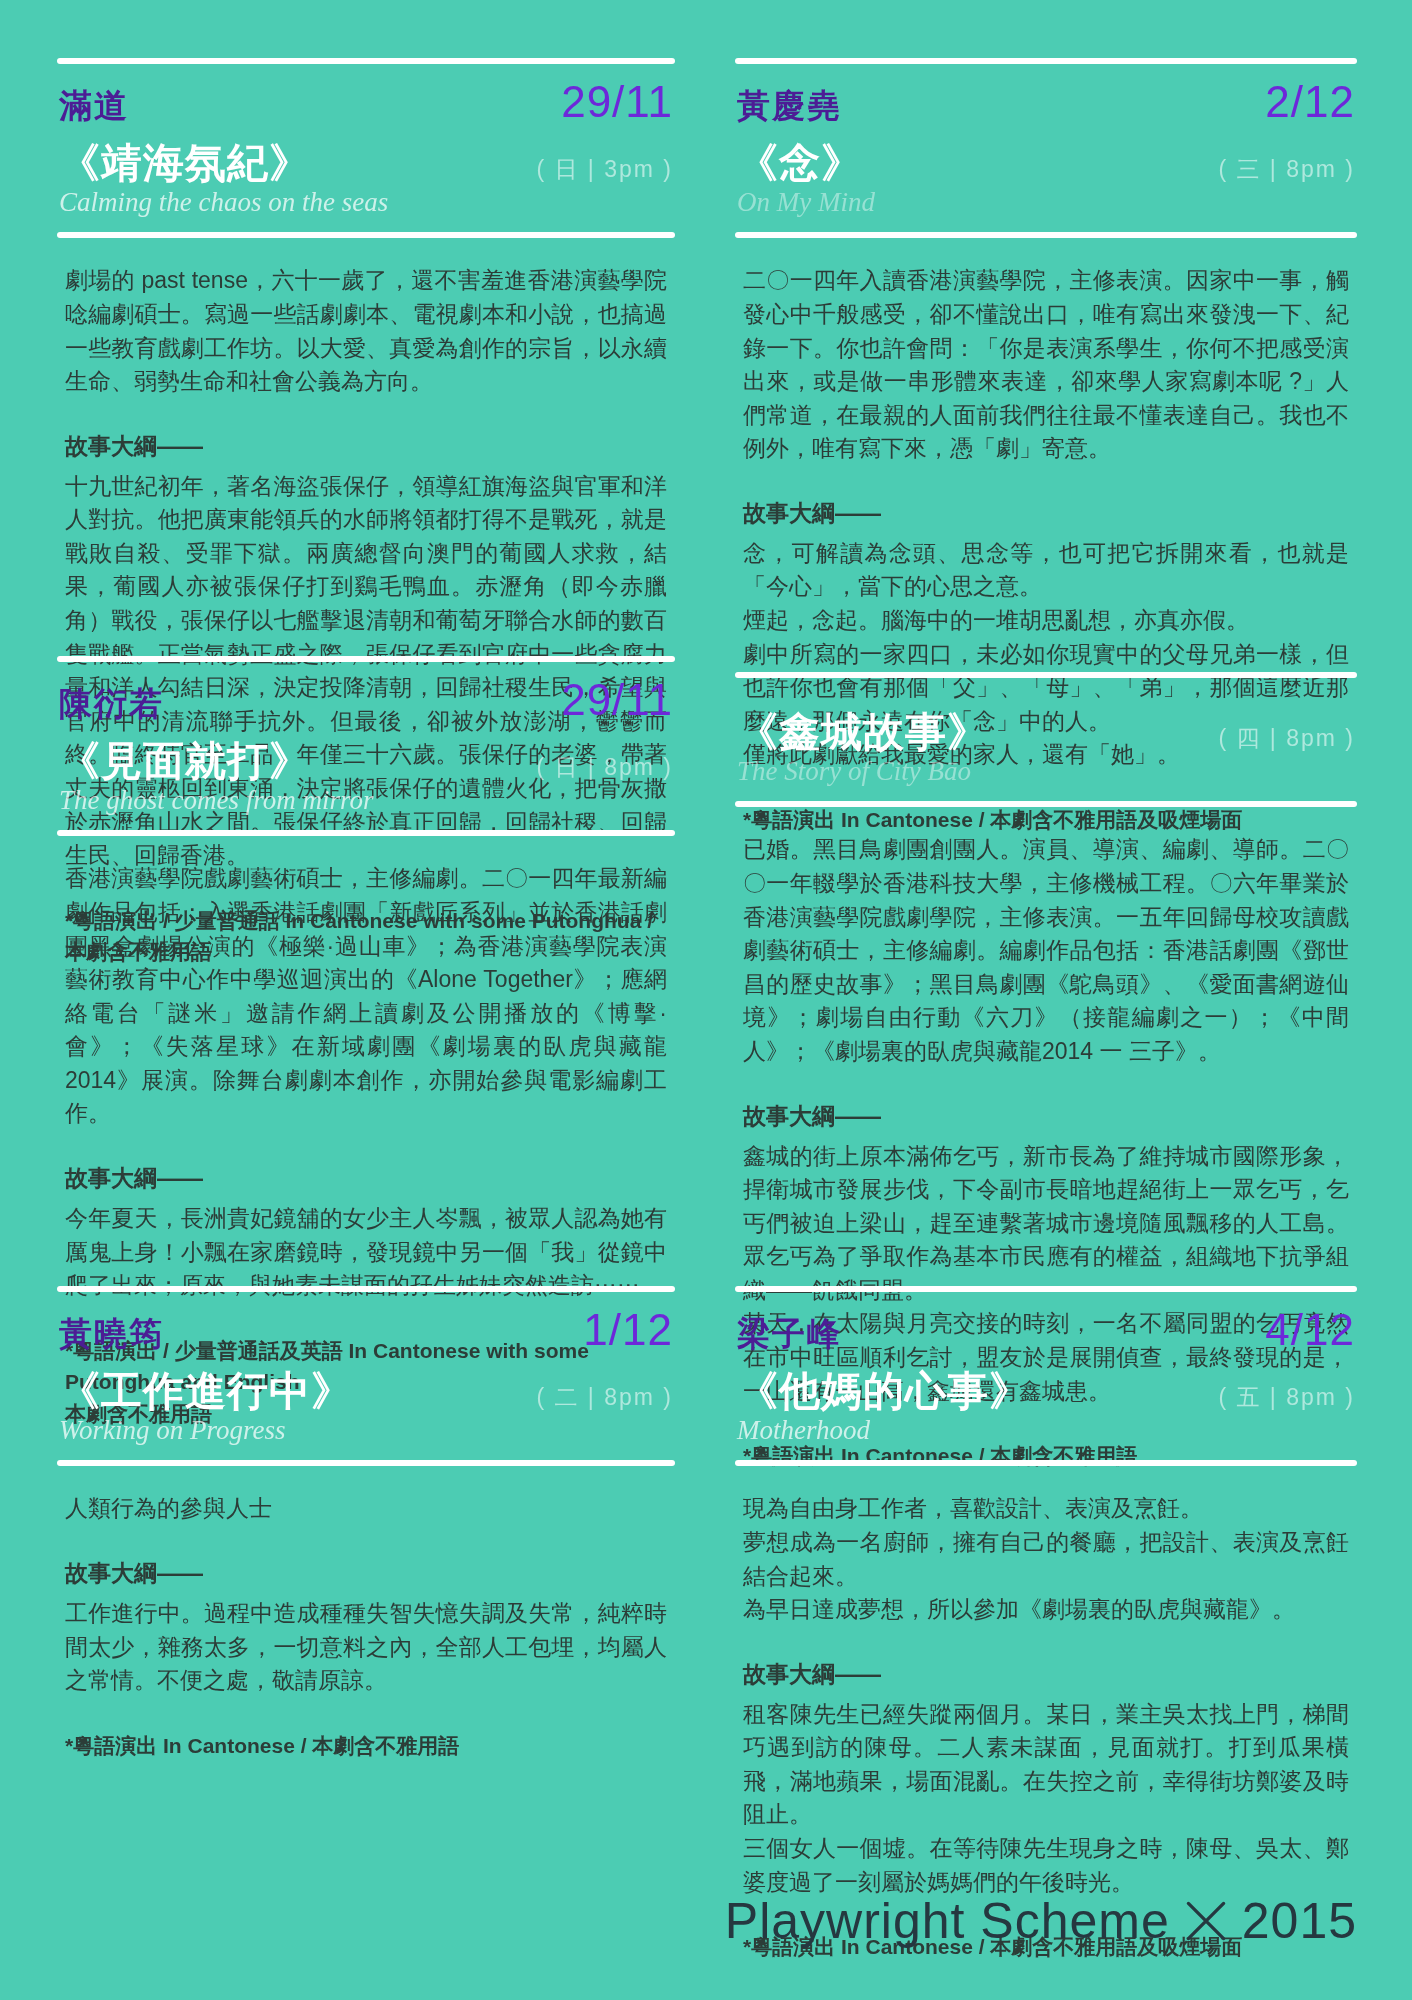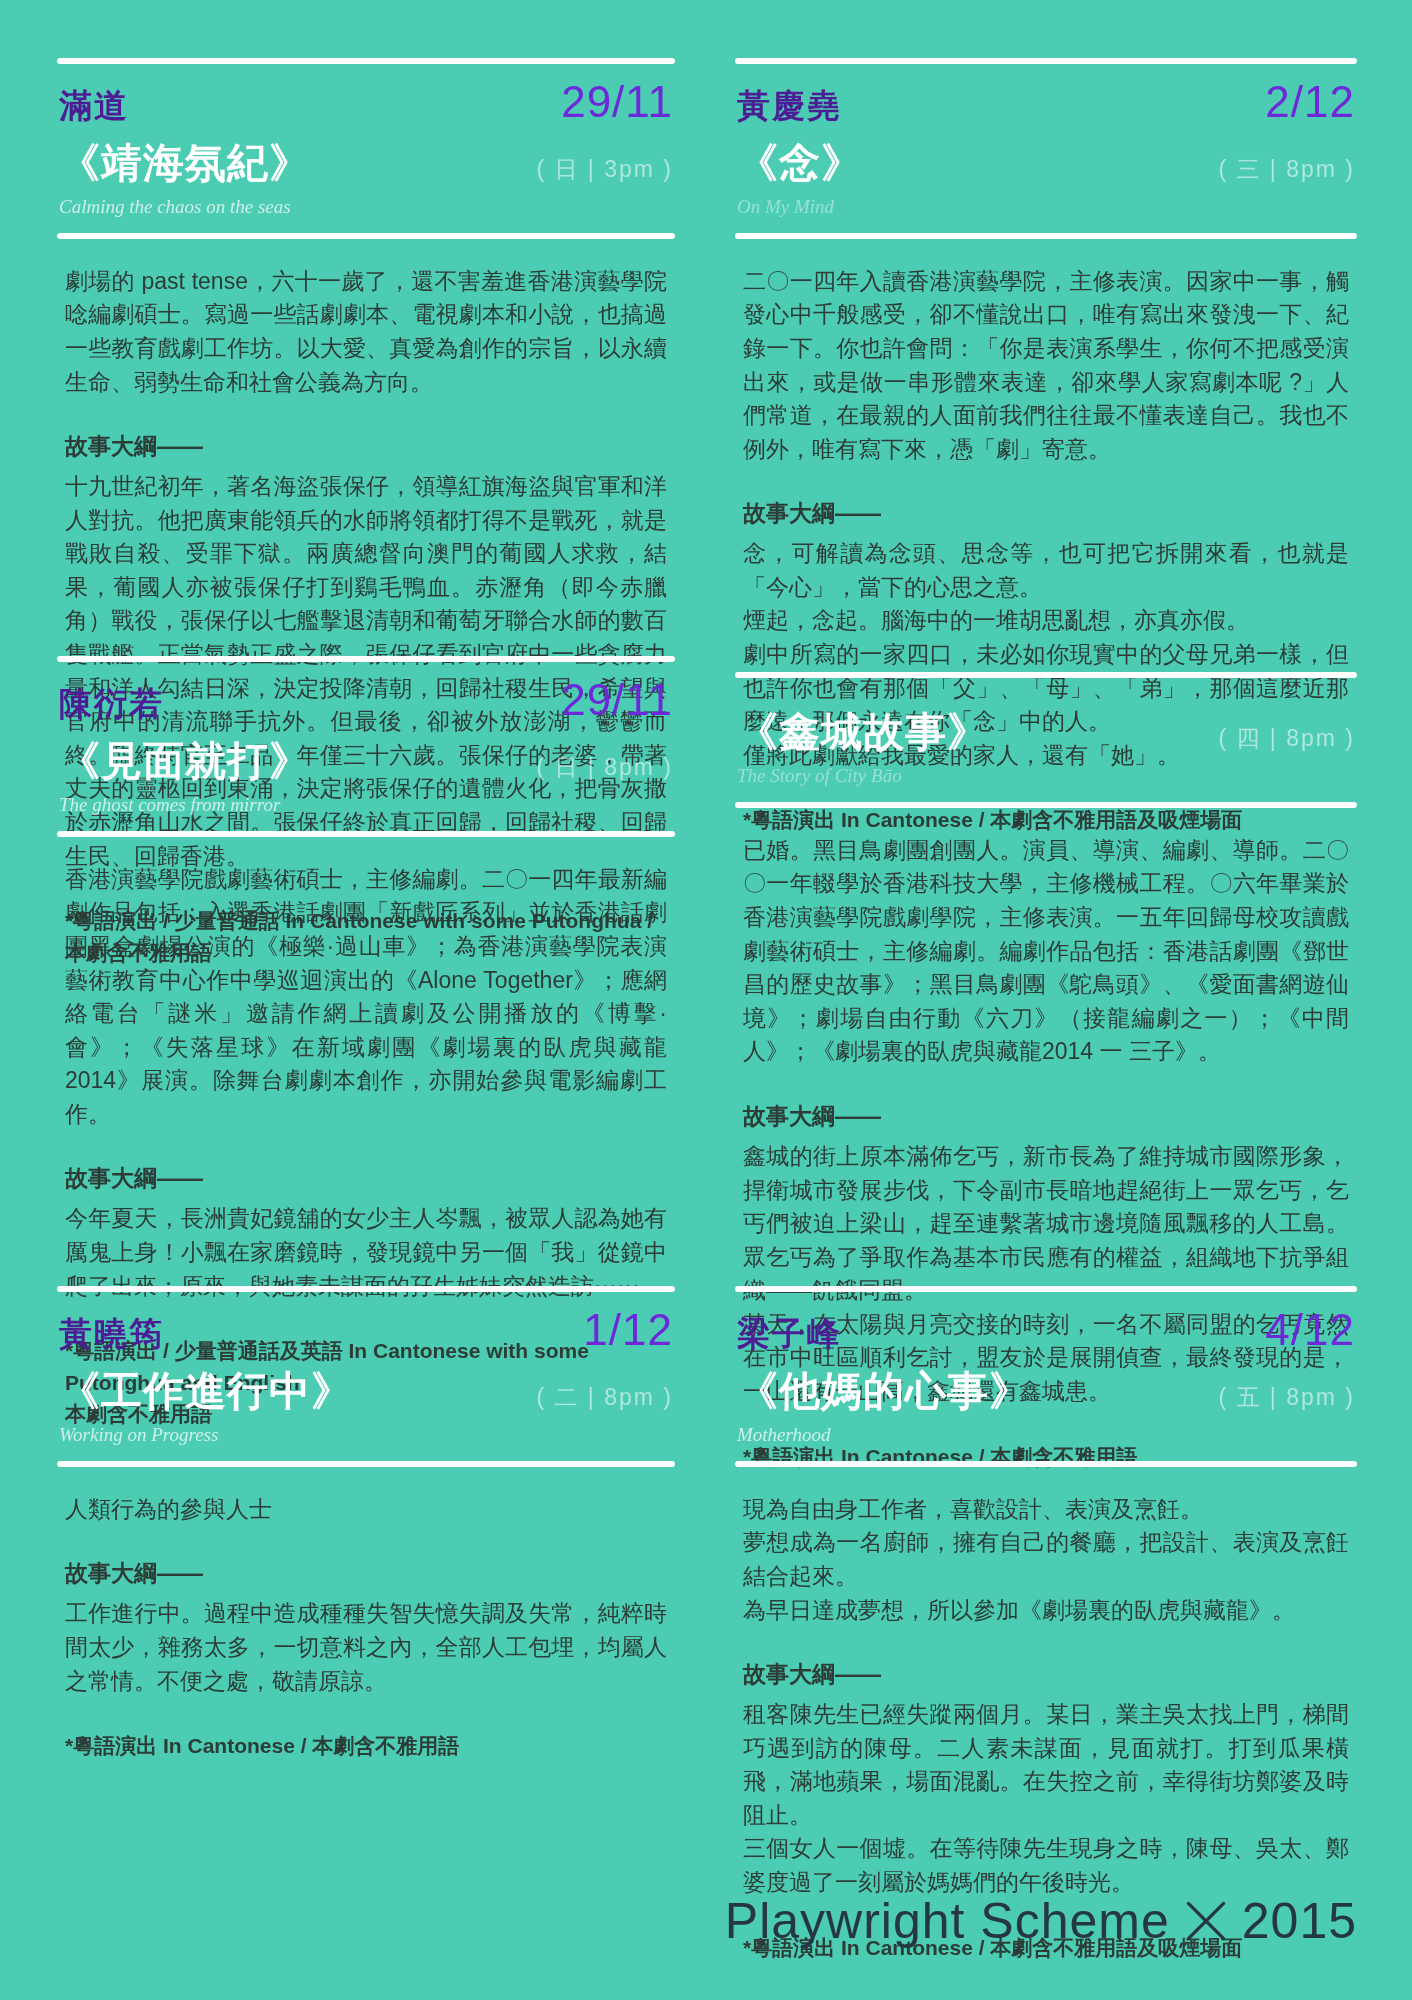--- a/index.html
+++ b/index.html
@@ -14,23 +14,22 @@
   .entry{position:absolute;}
   .rule{height:6px;background:#ffffff;border-radius:3px;}
   .head{padding:16px 2px 14px 2px;}
   .head-row{display:flex;justify-content:space-between;align-items:baseline;}
   .author{font-size:33px;line-height:1.15;color:#4c1d95;font-weight:700;letter-spacing:2px;text-align:center;}
   .date{font-size:44px;line-height:1;color:#6d28d9;font-weight:400;letter-spacing:1px;}
   .title-row{margin-top:16px;}
   .title{font-size:41px;line-height:1.1;color:#ffffff;font-weight:700;letter-spacing:1px;}
   .time{font-size:23px;color:rgba(255,255,255,0.55);letter-spacing:2px;font-weight:400;}
   .entitle{
-    margin-top:10px;
     font-family:"Liberation Serif","DejaVu Serif",serif;
-    font-style:italic;font-size:19px;line-height:1.2;
+    font-style:italic;font-size:27px;line-height:1.2;
     color:rgba(255,255,255,0.72);
   }
   .entitle.faint{color:rgba(255,255,255,0.42);}
   .bio,.syn,.syn-label,.footnote{
     color:#2c3d38;
     white-space:pre-line;
     margin:8px;
   }
   .bio{margin-top:26px;font-size:23px;line-height:1.46;text-align:justify;}
   .syn-label{margin-top:32px;font-size:23px;font-weight:700;}

